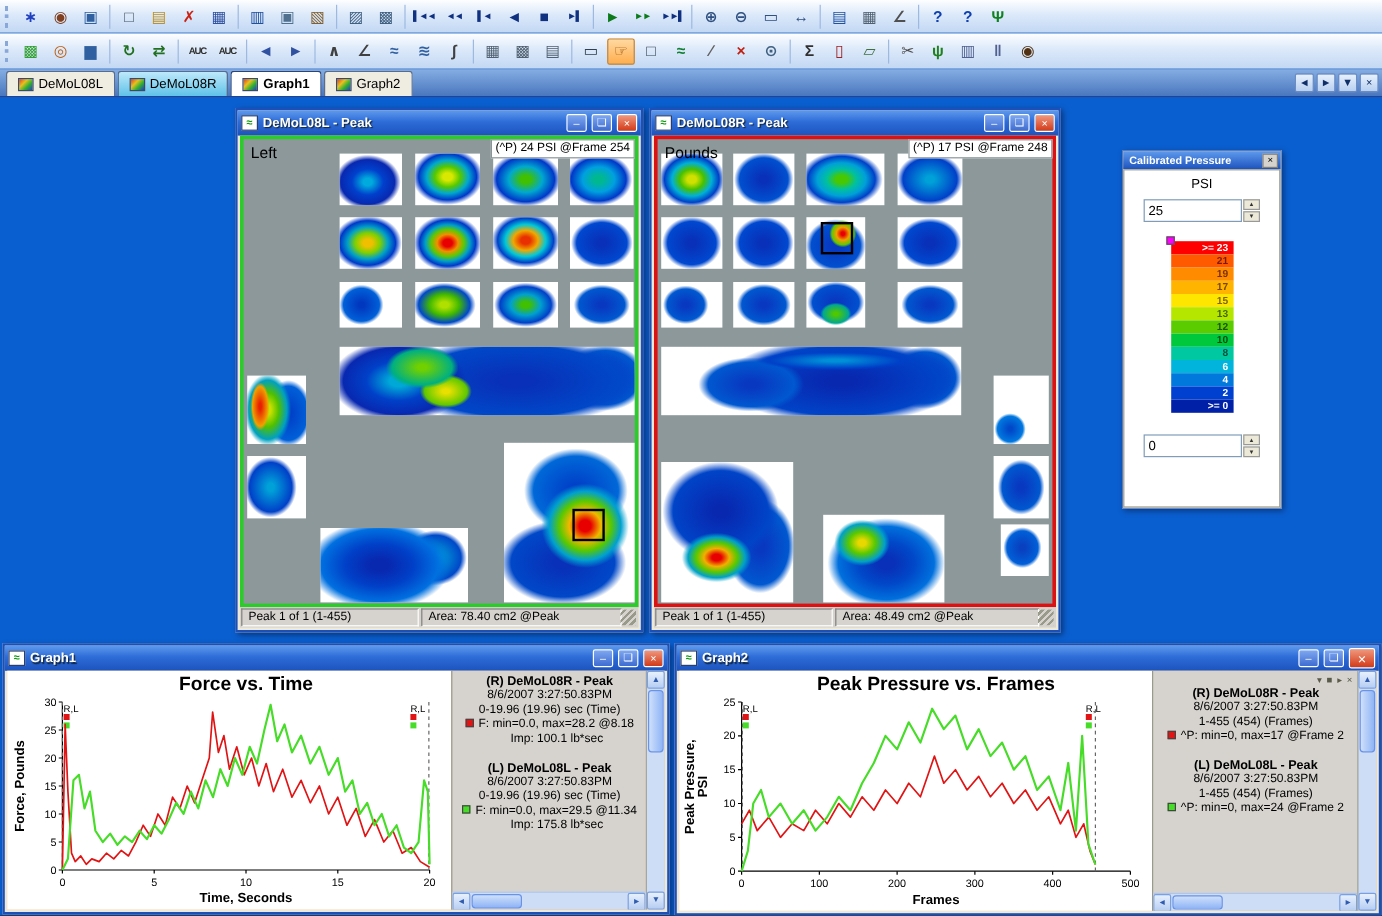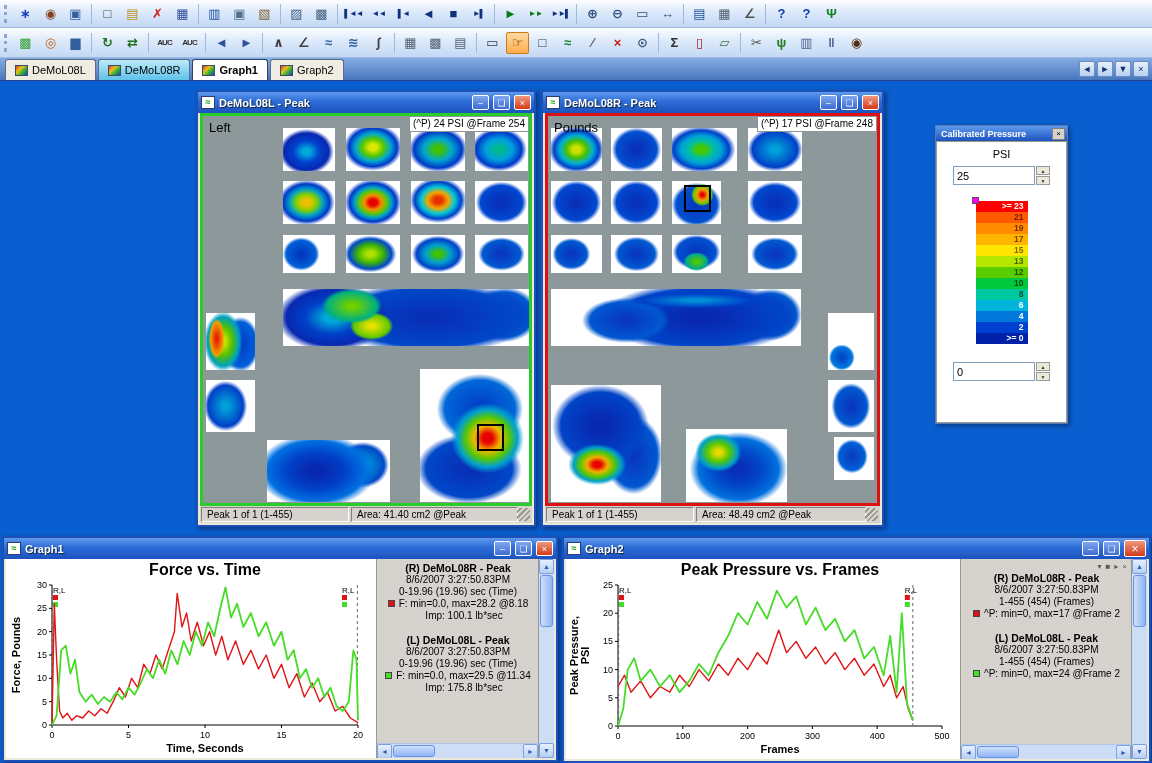--- a/index.html
+++ b/index.html
@@ -237,21 +237,21 @@
             <div class="cell" style="background-image: radial-gradient(50% 55% at 40% 50%, rgb(0, 160, 216) 12%, rgb(0, 64, 200) 72%, rgba(255, 255, 255, 0) 88%); left: 1%; top: 68.2%; width: 15%; height: 13.4%;"></div>
             <div class="cell" style="background-image: radial-gradient(55% 68% at 40% 50%, rgb(8, 40, 176) 12%, rgb(0, 64, 200) 42%, rgb(0, 112, 224) 72%, rgba(255, 255, 255, 0) 88%), radial-gradient(24% 42% at 78% 40%, rgb(0, 160, 216) 12%, rgb(0, 72, 200) 72%, rgba(255, 255, 255, 0) 88%); left: 19.5%; top: 83.8%; width: 38%; height: 16%;"></div>
             <div class="cell" style="background-image: radial-gradient(38% 30% at 62% 52%, rgb(232, 0, 0) 12%, rgb(240, 184, 0) 32%, rgb(88, 200, 0) 52%, rgb(0, 160, 208) 72%, rgba(255, 255, 255, 0) 88%), radial-gradient(55% 30% at 45% 75%, rgb(8, 48, 184) 12%, rgb(0, 72, 200) 72%, rgba(255, 255, 255, 0) 88%), radial-gradient(45% 30% at 55% 30%, rgb(0, 64, 200) 12%, rgb(0, 104, 216) 72%, rgba(255, 255, 255, 0) 88%); left: 66.5%; top: 65.5%; width: 33.5%; height: 34.3%;"></div>
             <div class="selbox" style="left: 84%; top: 79.5%; width: 8.2%; height: 7%;"></div>
           </div>
         <div class="corner-label">Left</div>
         <div class="peak-label">(^P) 24 PSI @Frame 254</div>
       </div>
       <div class="statusbar">
         <div class="stcell stc1">Peak 1 of 1 (1-455)</div>
-        <div class="stcell stc2">Area: 41.40 cm2 @Peak</div>
+        <div class="stcell stc2">Area: 78.40 cm2 @Peak</div>
         <div class="sgrip"></div>
       </div>
     </div>
 
     <div class="win" style="left:541px;top:9px;width:343px;height:437px;">
       <div class="titlebar">
         <span class="winicon">≈</span>
         <span class="wtitle">DeMoL08R - Peak</span>
         <span class="winbtn">–</span>
         <span class="winbtn">❏</span>

